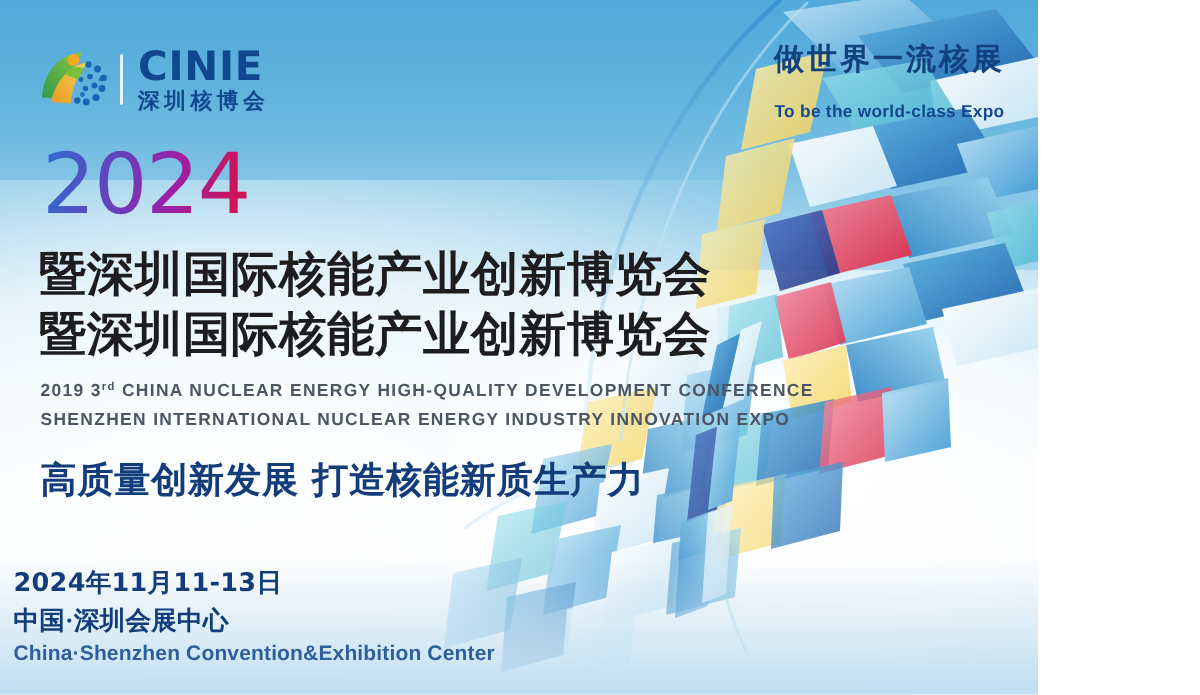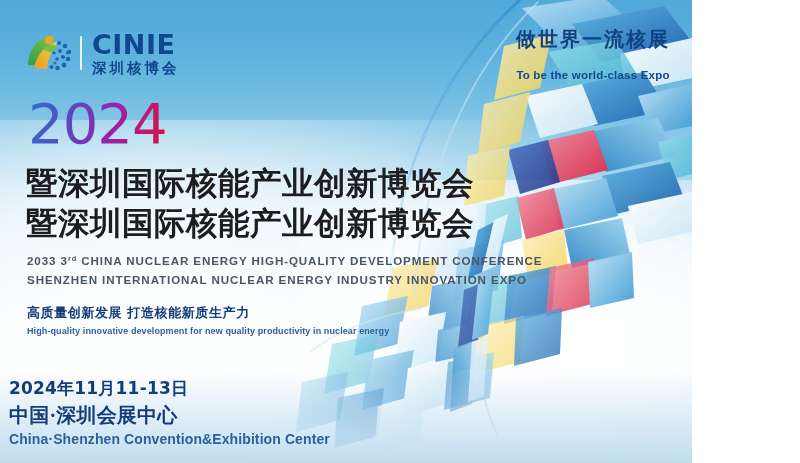--- a/index.html
+++ b/index.html
@@ -157,21 +157,21 @@
     color: #4b5563;
   }
   .subtitle-en div { white-space: nowrap; }
   .subtitle-en sup { font-size: 7.5px; vertical-align: 4px; }
 
   .slogan {
     position: absolute;
     left: 27px; top: 304px;
   }
   .slogan-cn {
-    font-size: 13px;
+    font-size: 24px;
     font-weight: 700;
     letter-spacing: 0.6px;
     color: #123c7a;
     font-family: "DejaVu Sans", sans-serif;
     white-space: nowrap;
   }
   .slogan-en {
     font-size: 9px;
     font-weight: 600;
     letter-spacing: 0.1px;
@@ -186,21 +186,21 @@
   }
   .venue-date {
     font-size: 17px;
     font-weight: 700;
     color: #123c7a;
     letter-spacing: 0.2px;
     font-family: "DejaVu Sans", sans-serif;
     white-space: nowrap;
   }
   .venue-place {
-    font-size: 20px;
+    font-size: 17px;
     font-weight: 700;
     color: #123c7a;
     letter-spacing: 0.2px;
     margin-top: 2px;
     font-family: Liberation Serif, serif;
     white-space: nowrap;
   }
   .venue-place-en {
     font-size: 14px;
     font-weight: 600;
@@ -379,27 +379,26 @@
   </div>
 
   <div class="year">2024</div>
 
   <div class="title-cn">
     <div>暨深圳国际核能产业创新博览会</div>
     <div>暨深圳国际核能产业创新博览会</div>
   </div>
 
   <div class="subtitle-en">
-    <div><span>2033 3</span><sup>rd</sup><span> CHINA NUCLEAR ENERGY HIGH-QUALITY DEVELOPMENT CONFERENCE</span></div>
+    <div><span>2019 3</span><sup>rd</sup><span> CHINA NUCLEAR ENERGY HIGH-QUALITY DEVELOPMENT CONFERENCE</span></div>
     <div>SHENZHEN INTERNATIONAL NUCLEAR ENERGY INDUSTRY INNOVATION EXPO</div>
   </div>
 
   <div class="slogan">
     <div class="slogan-cn">高质量创新发展  打造核能新质生产力</div>
-    <div class="slogan-en">High-quality innovative development for new quality productivity in nuclear energy</div>
   </div>
 
   <div class="venue">
     <div class="venue-date">2024年11月11-13日</div>
     <div class="venue-place">中国·深圳会展中心</div>
     <div class="venue-place-en">China·Shenzhen Convention&amp;Exhibition Center</div>
   </div>
 
 </div>
 

